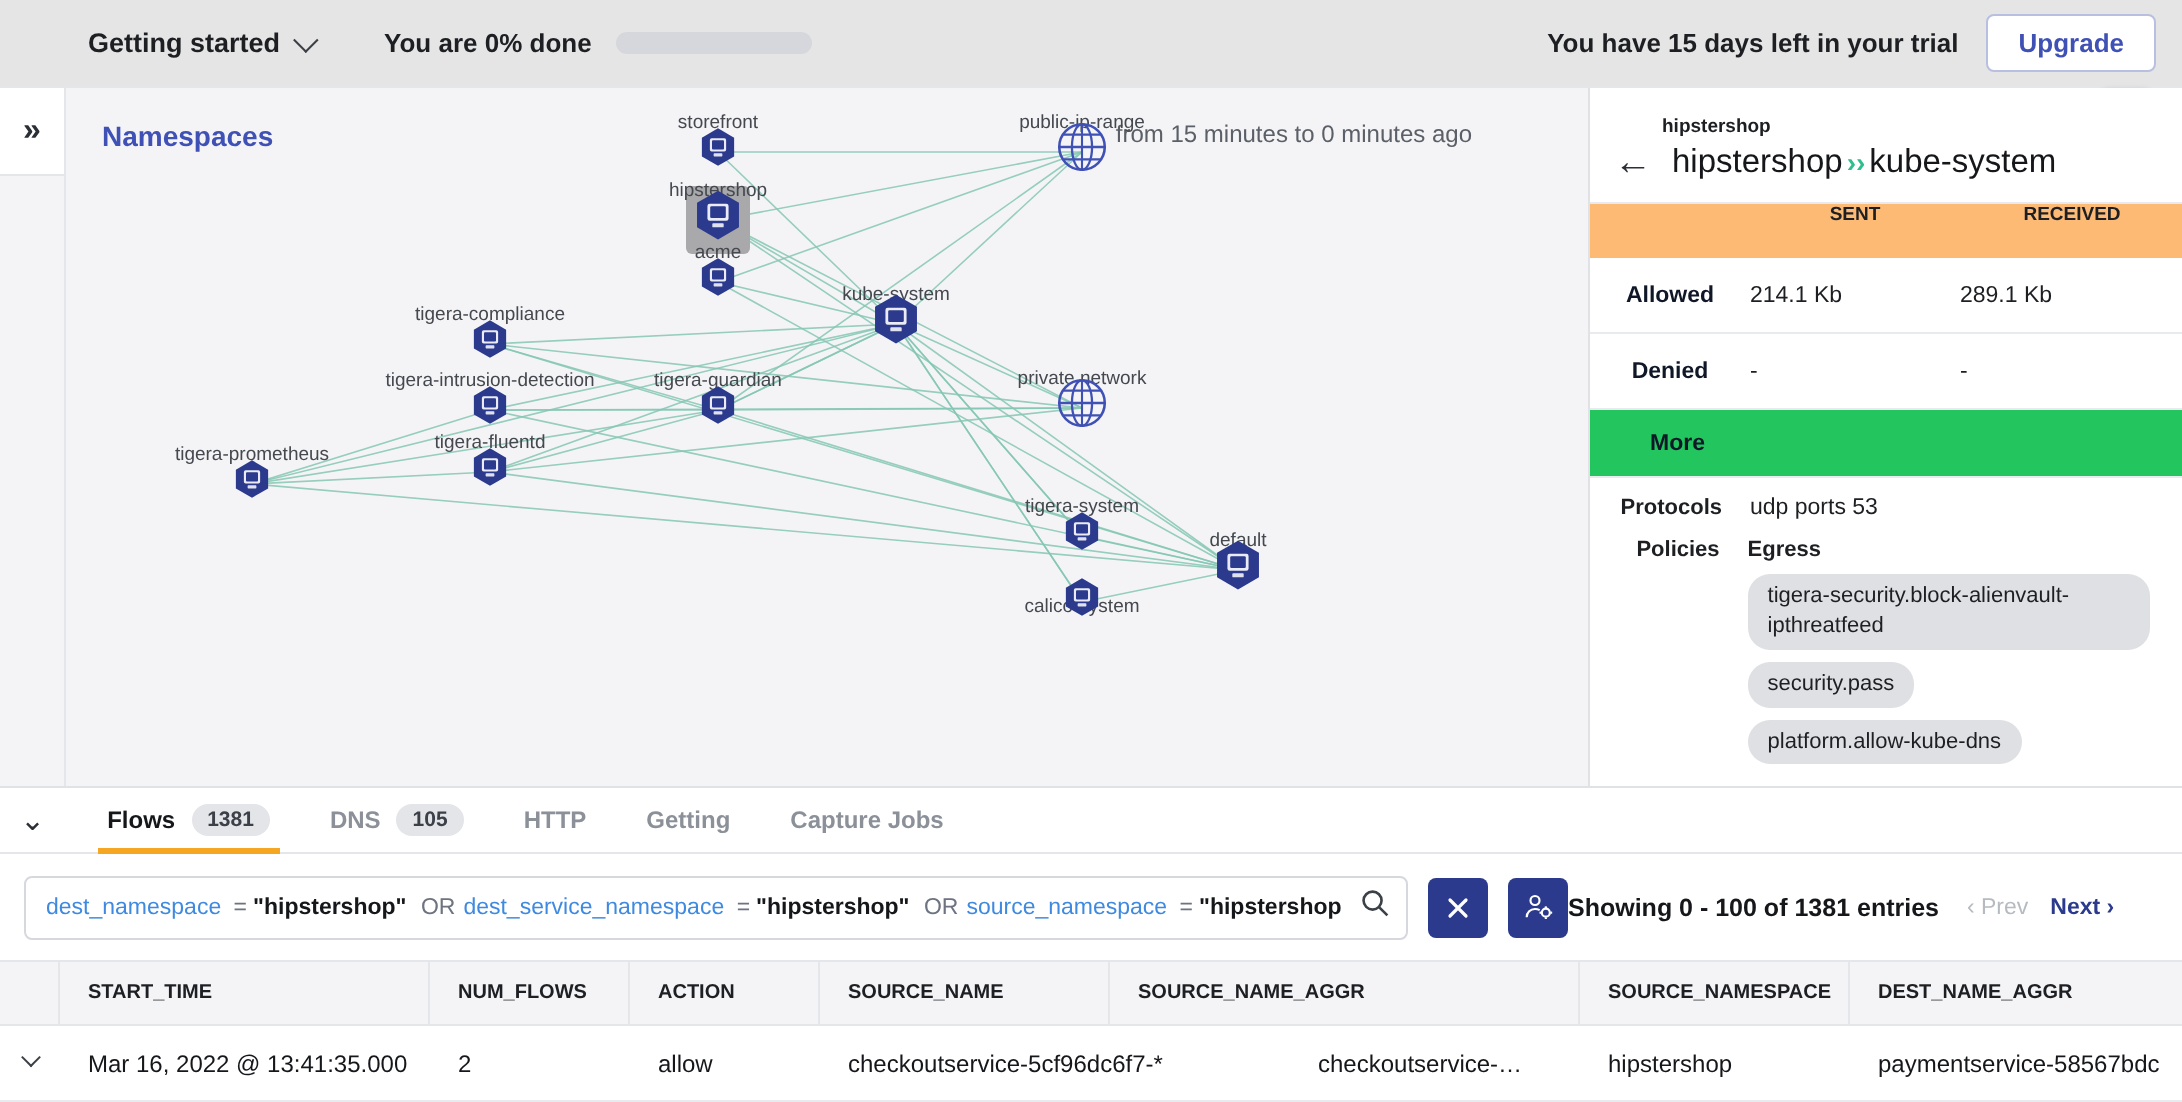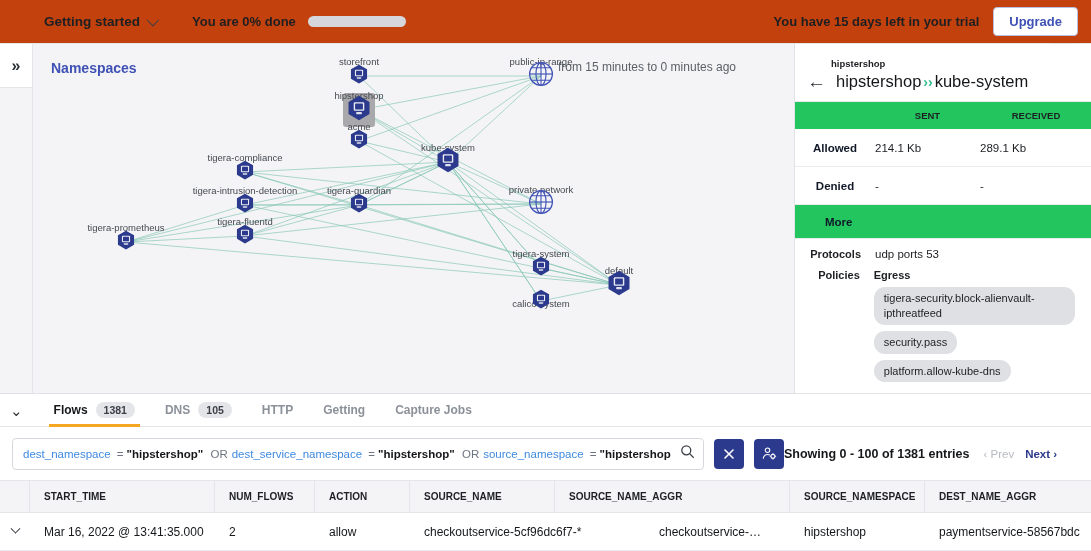--- a/index.html
+++ b/index.html
@@ -8,21 +8,21 @@
     font-family: "Liberation Sans", sans-serif;
     background: #ffffff;
     overflow: hidden;
     color: #101828;
   }
   #app { position: relative; width: 1091px; height: 551px; }
 
   
   .topbar {
     position: absolute; left: 0; top: 0; width: 1091px; height: 44px;
-    background: #c2410c; border-bottom: 1px solid #e4e6ea;
+    background: #e5e5e5; border-bottom: 1px solid #e4e6ea;
     display: flex; align-items: center;
   }
   .getting-started {
     display: flex; align-items: center; gap: 7px;
     margin-left: 44px; font-size: 13.5px; font-weight: 600; color: #1d1f23;
     cursor: pointer;
   }
   .chev-down {
     width: 9px; height: 9px; border-right: 1.7px solid #3b3f46;
     border-bottom: 1.7px solid #3b3f46; transform: rotate(45deg) translateY(-2px);
@@ -105,21 +105,21 @@
   .dp-header-row {
     position: absolute; left: 12px; top: 28px; right: 8px;
     display: flex; align-items: center; gap: 10px;
   }
   .back-arrow { font-size: 19px; color: #2b2f36; line-height: 1; cursor: pointer; }
   .dp-title { font-size: 16.5px; font-weight: 400; color: #15171a; white-space: nowrap; }
   .arrow-glyph { color: #2fbf8f; font-weight: 700; font-size: 14px; padding: 0 2px; }
 
   .dp-table { position: absolute; left: 0; top: 57px; width: 297px; }
   .dp-thead {
-    display: flex; background: #22c55e; height: 28px; align-items: center;
+    display: flex; background: #fdba74; height: 28px; align-items: flex-start;
     border-top: 1px solid #e8eaed;
   }
   .dp-th {
     font-size: 9.5px; font-weight: 700; color: #1d1f23; text-align: center;
   }
   .dp-c0 { width: 80px; }
   .dp-c1 { width: 105px; }
   .dp-c2 { width: 112px; }
   .dp-row {
     display: flex; height: 38px; align-items: center; border-bottom: 1px solid #e8eaed;

